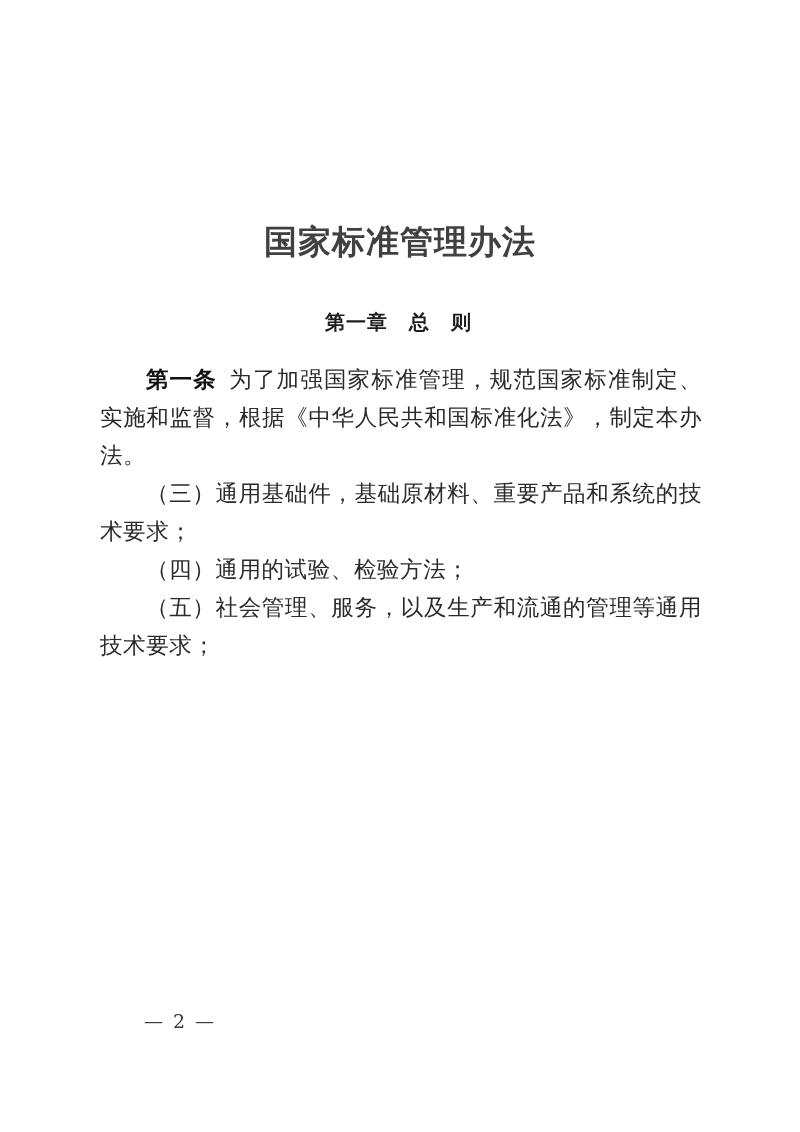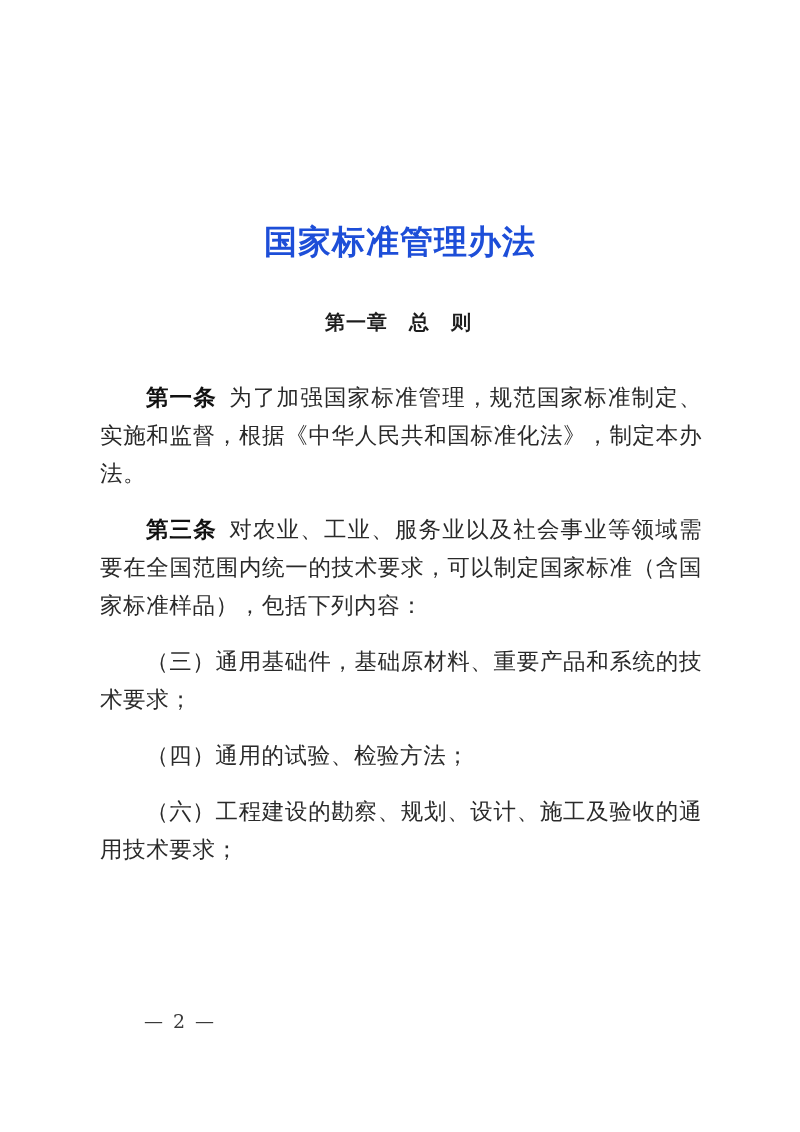--- a/index.html
+++ b/index.html
@@ -23,21 +23,21 @@
   .doc-title {
     position: absolute;
     left: 0;
     top: 198px;
     width: 800px;
     text-align: center;
     font-family: "DejaVu Serif", "Liberation Serif", serif;
     font-weight: 700;
     font-size: 33px;
     letter-spacing: 1px;
-    color: #1d4ed8;
+    color: #404040;
     line-height: 44px;
   }
 
   
   .chapter-heading {
     position: absolute;
     left: 0;
     top: 290px;
     width: 797px;
     text-align: center;
@@ -64,21 +64,20 @@
     text-justify: inter-character;
     text-align-last: left;
     margin: 0;
     color: #2a2a2a;
     letter-spacing: 0.6px;
     font-family: "DejaVu Serif", "Liberation Serif", serif;
   }
 
   .para.indent {
     text-indent: 46px;
-    margin-top: 18px;
   }
 
   .article-label {
     font-family: "DejaVu Sans", "Liberation Sans", sans-serif;
     font-weight: 700;
     color: #111111;
     letter-spacing: 0.5px;
   }
 
   .gap-after-label {
@@ -106,28 +105,27 @@
 
   <h1 class="doc-title">国家标准管理办法</h1>
 
   <h2 class="chapter-heading">第一章　总　则</h2>
 
   <div class="body-block">
 
     <p class="para indent"><span class="article-label">第一条</span><span class="gap-after-label"></span><span>为了加强国家标准管理，规范国家标准制定、实施和监督，根据《中华人民共和国标准化法》，制定本办法。</span></p>
 
 
-    <p class="para indent"><span class="article-label">第三条</span><span class="gap-after-label"></span><span>对农业、工业、服务业以及社会事业等领域需要在全国范围内统一的技术要求，可以制定国家标准（含国家标准样品），包括下列内容：</span></p>
 
 
 
     <p class="para indent"><span>（三）</span><span>通用基础件，基础原材料、重要产品和系统的技术要求；</span></p>
 
     <p class="para indent"><span>（四）</span><span>通用的试验、检验方法；</span></p>
 
+    <p class="para indent"><span>（五）</span><span>社会管理、服务，以及生产和流通的管理等通用技术要求；</span></p>
 
-    <p class="para indent"><span>（六）</span><span>工程建设的勘察、规划、设计、施工及验收的通用技术要求；</span></p>
 
   </div>
 
   <div class="page-number">— 2 —</div>
 
 </div>
 
 </body></html>

